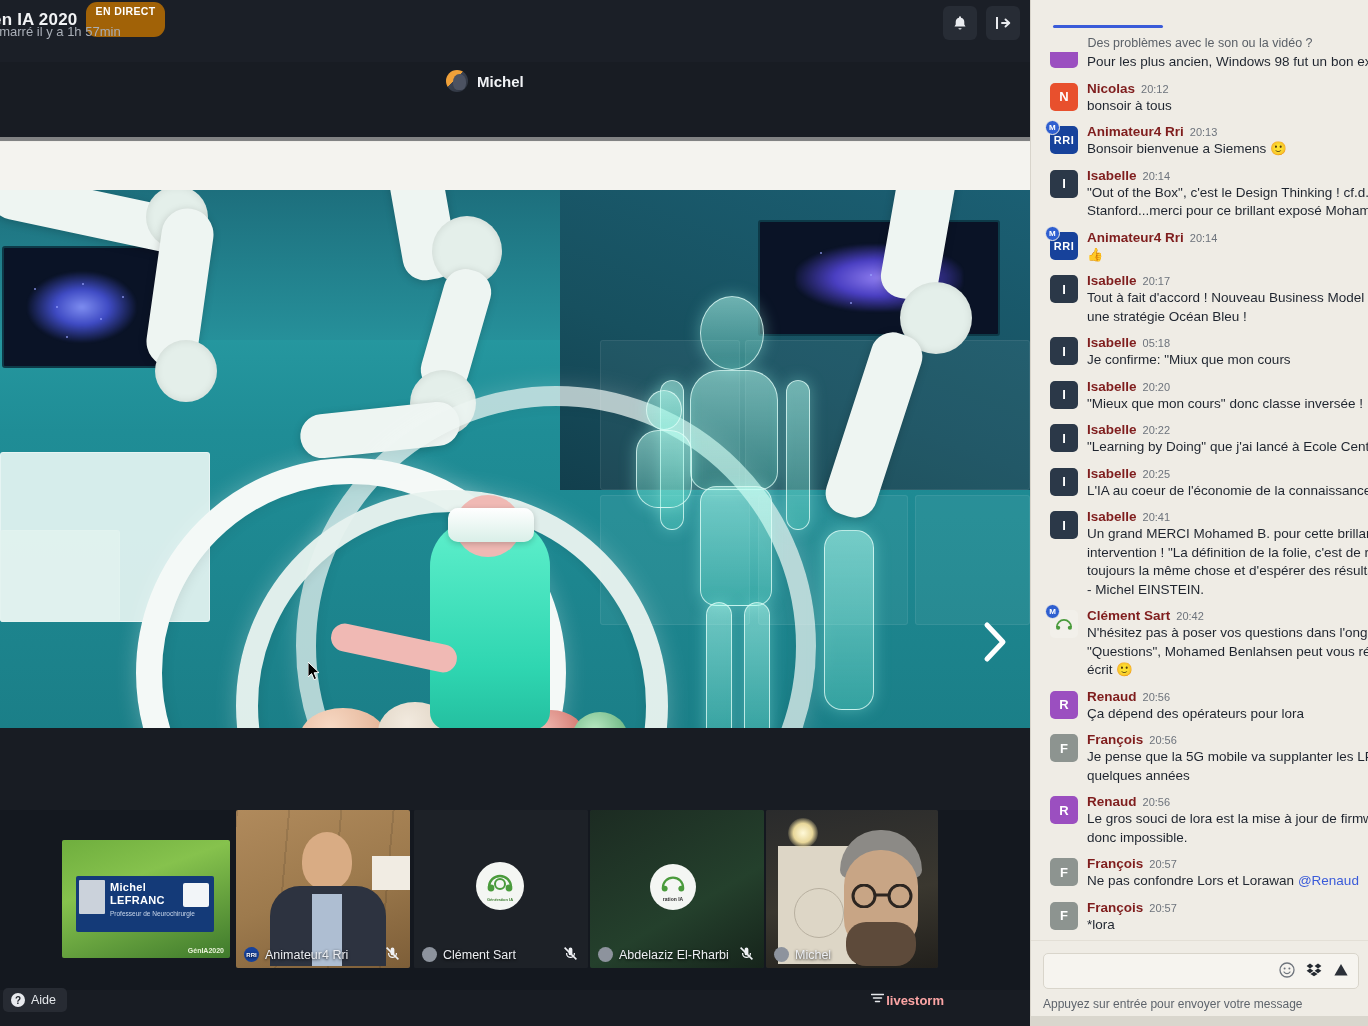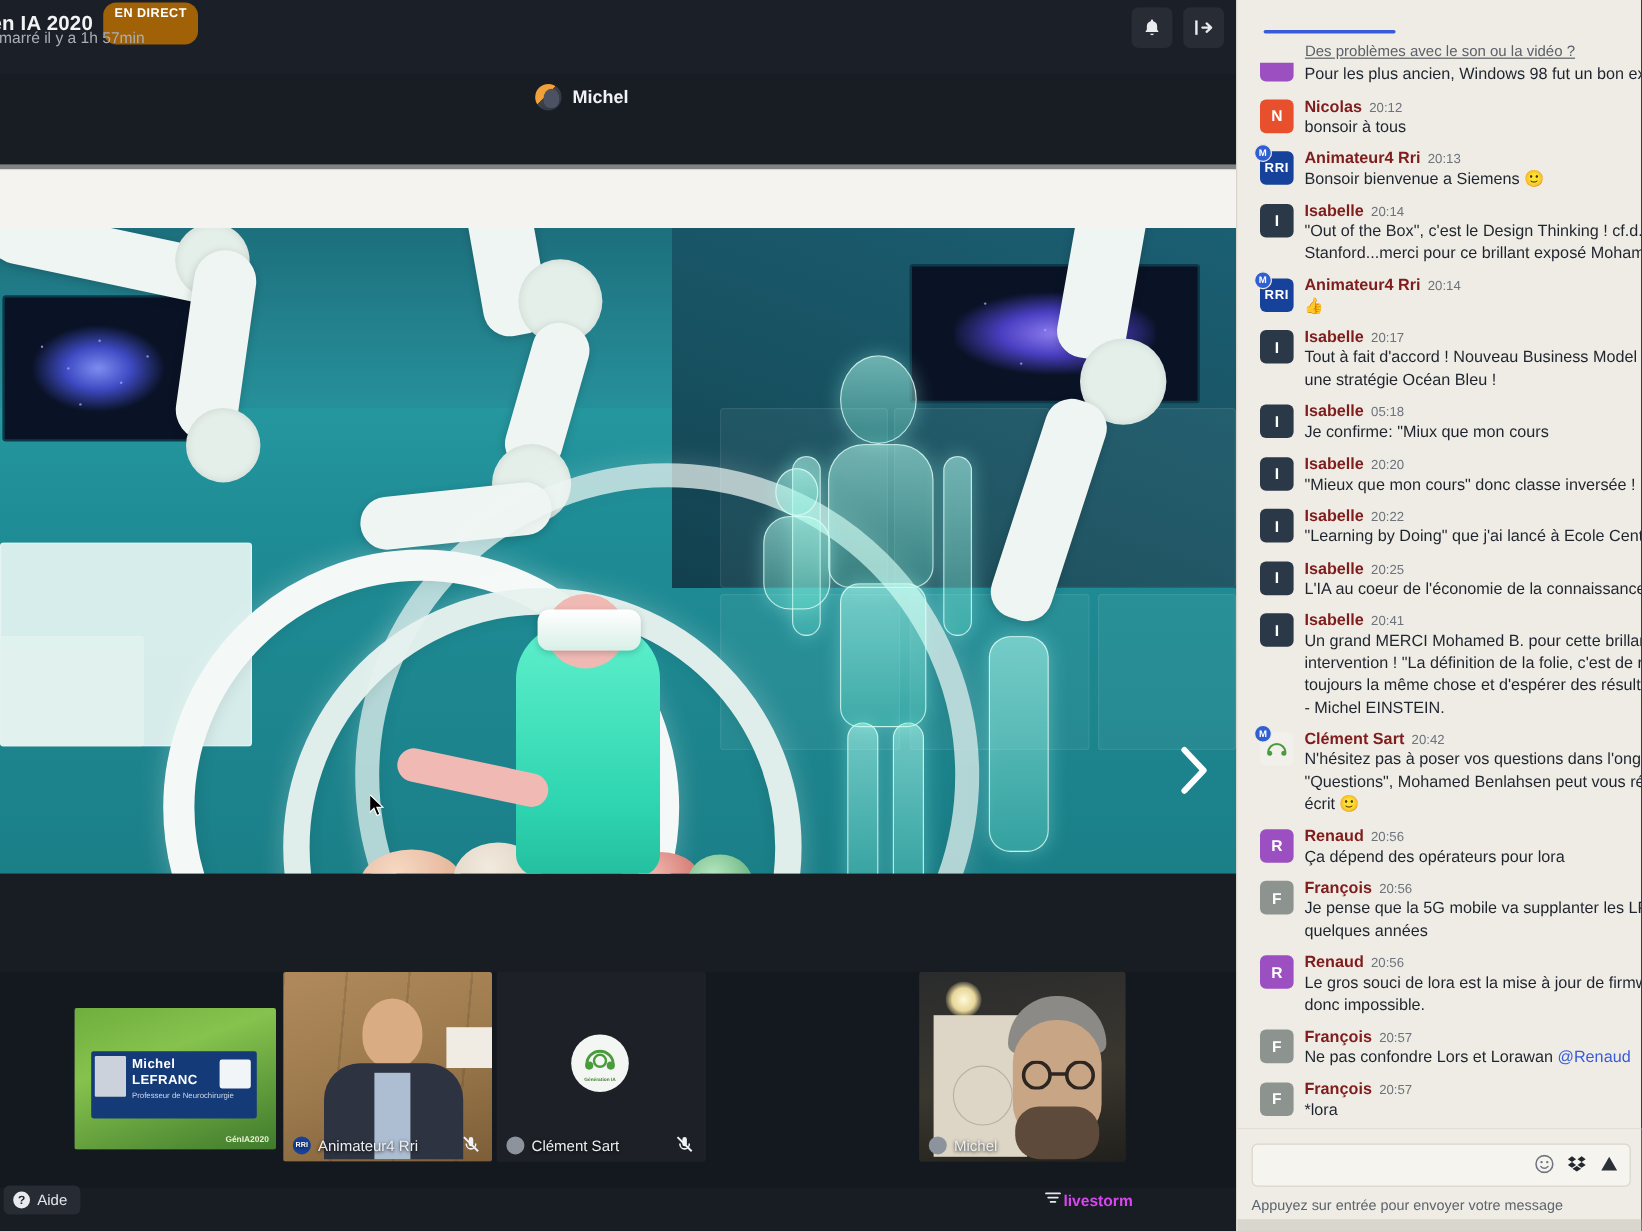--- a/index.html
+++ b/index.html
@@ -274,21 +274,21 @@
   }
   .help-btn .q {
     width:14px;height:14px;border-radius:50%;background:#e8eaee;
     color:#22262d;font-size:10px;font-weight:bold;
     display:flex;align-items:center;justify-content:center;
   }
   .help-btn span.lbl { color:#e3e6ea; font-size:12.5px; }
   .brand {
     position:absolute; right:86px; bottom:18px;
     display:flex; align-items:center; gap:2px;
-    color:#d946ef; font-size:13px; font-weight:bold;
+    color:#fca5a5; font-size:13px; font-weight:bold;
   }
 
   
   .chat {
     position:absolute; left:1030px; top:0;
     width:338px; height:1026px;
     background:#efece5;
     overflow:hidden;
     border-left:1px solid #d8d4cb;
   }
@@ -305,21 +305,20 @@
   .ctab.t-questions { width:120px; }
   .ctab.t-polls { width:110px; }
   .tab-underline {
     position:absolute; left:22px; top:25px;
     width:110px; height:3px; background:#3a5bd9; border-radius:2px;
   }
   .chat-help {
     position:absolute; left:0; top:36px; width:338px;
     text-align:center;
     color:#5b6168; font-size:12.5px;
-    text-decoration:underline;
   }
   .msg-list {
     position:absolute; left:0; top:52px;
     width:338px; height:890px;
     overflow:hidden;
   }
   .msg {
     display:flex; gap:9px;
     padding:5px 8px 5px 19px;
   }
@@ -575,20 +574,42 @@
         </div>
         <span class="mic-off">
           <svg width="15" height="15" viewBox="0 0 15 15">
               <path d="M7.5 1.6a1.9 1.9 0 0 1 1.9 1.9v3.9a1.9 1.9 0 0 1-3.8 0V3.5a1.9 1.9 0 0 1 1.9-1.9z" fill="#f0f2f5"></path>
               <path d="M3.6 6.9v.6a3.9 3.9 0 0 0 7.8 0v-.6" stroke="#f0f2f5" stroke-width="1.3" fill="none"></path>
               <path d="M1.6 1.6 13.4 13.4" stroke="#f0f2f5" stroke-width="1.6"></path>
             </svg>
         </span>
       </div>
 
+      <div class="thumb" style="left:590px;width:174px;top:0;height:158px;">
+        <div class="t-green"></div>
+        <div class="circ-logo" style="left:60px;top:54px;width:46px;height:46px;">
+          <svg width="28" height="24" viewBox="0 0 30 26">
+              <path d="M4 17a11 11 0 0 1 22 0" stroke="#4a9b3c" stroke-width="2.4" fill="none"></path>
+              <circle cx="6" cy="18" r="3.2" fill="#4a9b3c"></circle>
+              <circle cx="24" cy="18" r="3.2" fill="#4a9b3c"></circle>
+            </svg>
+          <span style="font-size:5px;color:#2f2f2f;font-weight:bold;">ration IA</span>
+        </div>
+        <div class="label">
+          <span class="av"></span>
+          <span>Abdelaziz El-Rharbi</span>
+        </div>
+        <span class="mic-off">
+          <svg width="15" height="15" viewBox="0 0 15 15">
+              <path d="M7.5 1.6a1.9 1.9 0 0 1 1.9 1.9v3.9a1.9 1.9 0 0 1-3.8 0V3.5a1.9 1.9 0 0 1 1.9-1.9z" fill="#f0f2f5"></path>
+              <path d="M3.6 6.9v.6a3.9 3.9 0 0 0 7.8 0v-.6" stroke="#f0f2f5" stroke-width="1.3" fill="none"></path>
+              <path d="M1.6 1.6 13.4 13.4" stroke="#f0f2f5" stroke-width="1.6"></path>
+            </svg>
+        </span>
+      </div>
 
       <div class="thumb" style="left:766px;width:172px;top:0;height:158px;">
         <div class="t5-bg"></div>
         <div class="t5-wall"></div>
         <div class="t5-clock"></div>
         <div class="t5-lamp"></div>
         <div class="t5-hair"></div>
         <div class="t5-face"></div>
         <div class="t5-glass">
           <svg width="84" height="24" viewBox="0 0 84 24">

